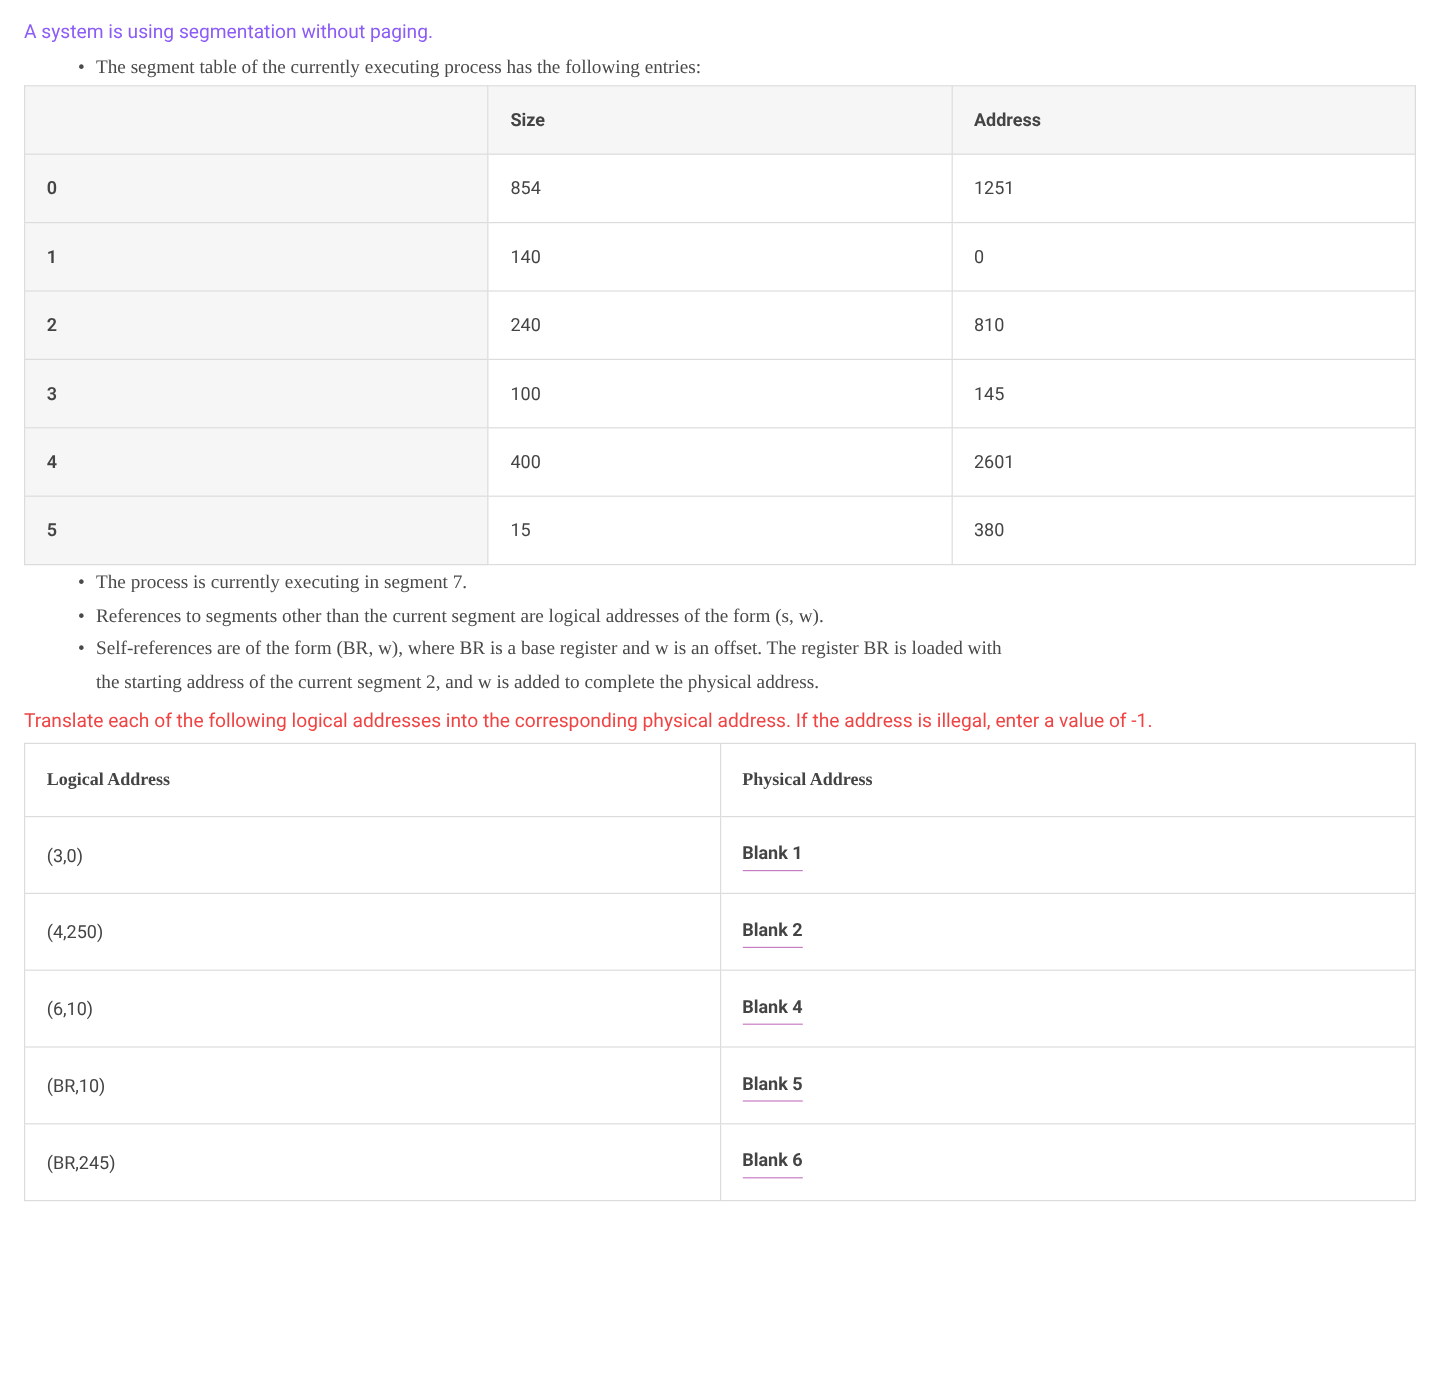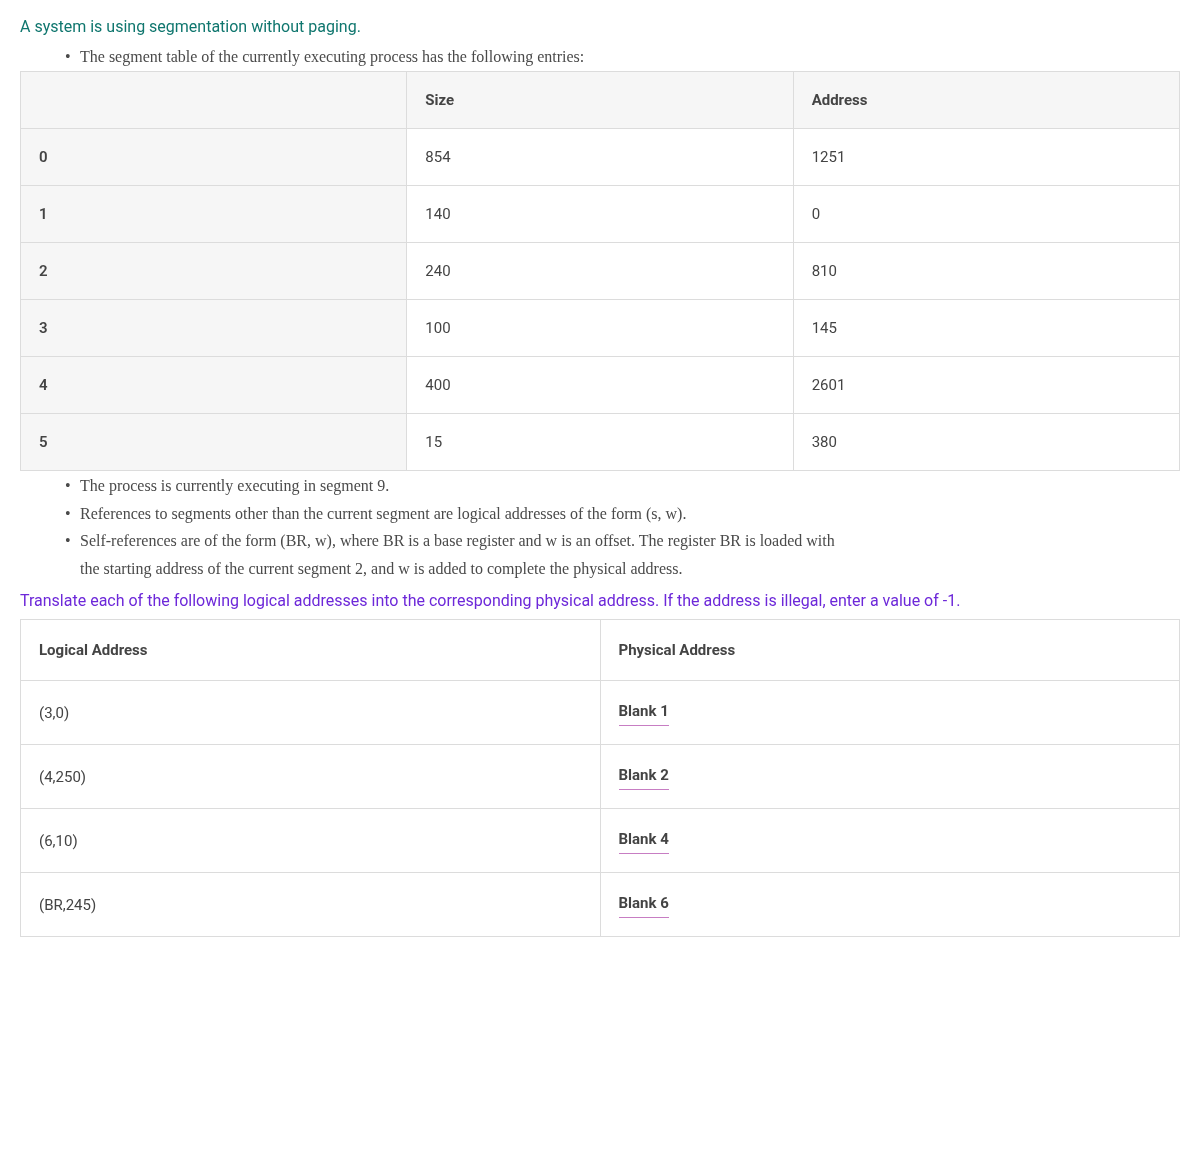--- a/index.html
+++ b/index.html
@@ -5,21 +5,21 @@
   * { box-sizing: border-box; }
   body {
     font-family: -apple-system, BlinkMacSystemFont, "Segoe UI", Roboto, "Helvetica Neue", Arial, sans-serif;
     font-size: 16px;
     color: #3d3d3d;
     margin: 0;
     padding: 10px 20px;
     line-height: 1.6;
     background: #ffffff;
   }
-  .intro-text { margin: 4px 0; color: #0f766e; }
+  .intro-text { margin: 4px 0; color: #8b5cf6; }
   .bullet-row {
     margin: 2px 0;
     padding-left: 60px;
     color: #4a4a4a;
     position: relative;
     font-family: Liberation Serif, serif;
   }
   .bullet-row::before {
     content: "•";
     position: absolute;
@@ -51,32 +51,33 @@
   table.seg-table td { width: 33%; }
   table.answer-table th, table.answer-table td {
     border: 1px solid #dcdcdc;
     padding: 18px 18px;
     text-align: left;
     color: #444;
   }
   table.answer-table th {
     background: #ffffff;
     font-weight: 700;
+    font-family: Liberation Serif, serif;
   }
   table.answer-table td { width: 50%; }
   .blank-label {
     font-weight: 700;
     color: #444;
     border-bottom: 1.5px solid #c77dc3;
     padding-bottom: 2px;
     display: inline-block;
   }
   .translate-line {
     margin: 6px 0;
-    color: #6d28d9;
+    color: #ef4444;
   }
 </style>
 </head>
 <body>
 
 <div class="intro-text">A system is using segmentation without paging.</div>
 
 <div class="bullet-row">The segment table of the currently executing process has the following entries:</div>
 
 <table class="seg-table">
@@ -114,21 +115,21 @@
       <td>2601</td>
     </tr>
     <tr>
       <td class="row-index">5</td>
       <td>15</td>
       <td>380</td>
     </tr>
   </tbody>
 </table>
 
-<div class="bullet-row">The process is currently executing in segment 9.</div>
+<div class="bullet-row">The process is currently executing in segment 7.</div>
 <div class="bullet-row">References to segments other than the current segment are logical addresses of the form (s, w).</div>
 <div class="bullet-row">Self-references are of the form (BR, w), where BR is a base register and w is an offset. The register BR is loaded with</div>
 <div class="bullet-row cont">the starting address of the current segment 2, and w is added to complete the physical address.</div>
 
 <div class="translate-line">Translate each of the following logical addresses into the corresponding physical address. If the address is illegal, enter a value of -1.</div>
 
 <table class="answer-table">
   <thead>
     <tr>
       <th>Logical Address</th>
@@ -142,17 +143,21 @@
     </tr>
     <tr>
       <td>(4,250)</td>
       <td><span class="blank-label">Blank 2</span></td>
     </tr>
     <tr>
       <td>(6,10)</td>
       <td><span class="blank-label">Blank 4</span></td>
     </tr>
     <tr>
+      <td>(BR,10)</td>
+      <td><span class="blank-label">Blank 5</span></td>
+    </tr>
+    <tr>
       <td>(BR,245)</td>
       <td><span class="blank-label">Blank 6</span></td>
     </tr>
   </tbody>
 </table>
 
 </body></html>

